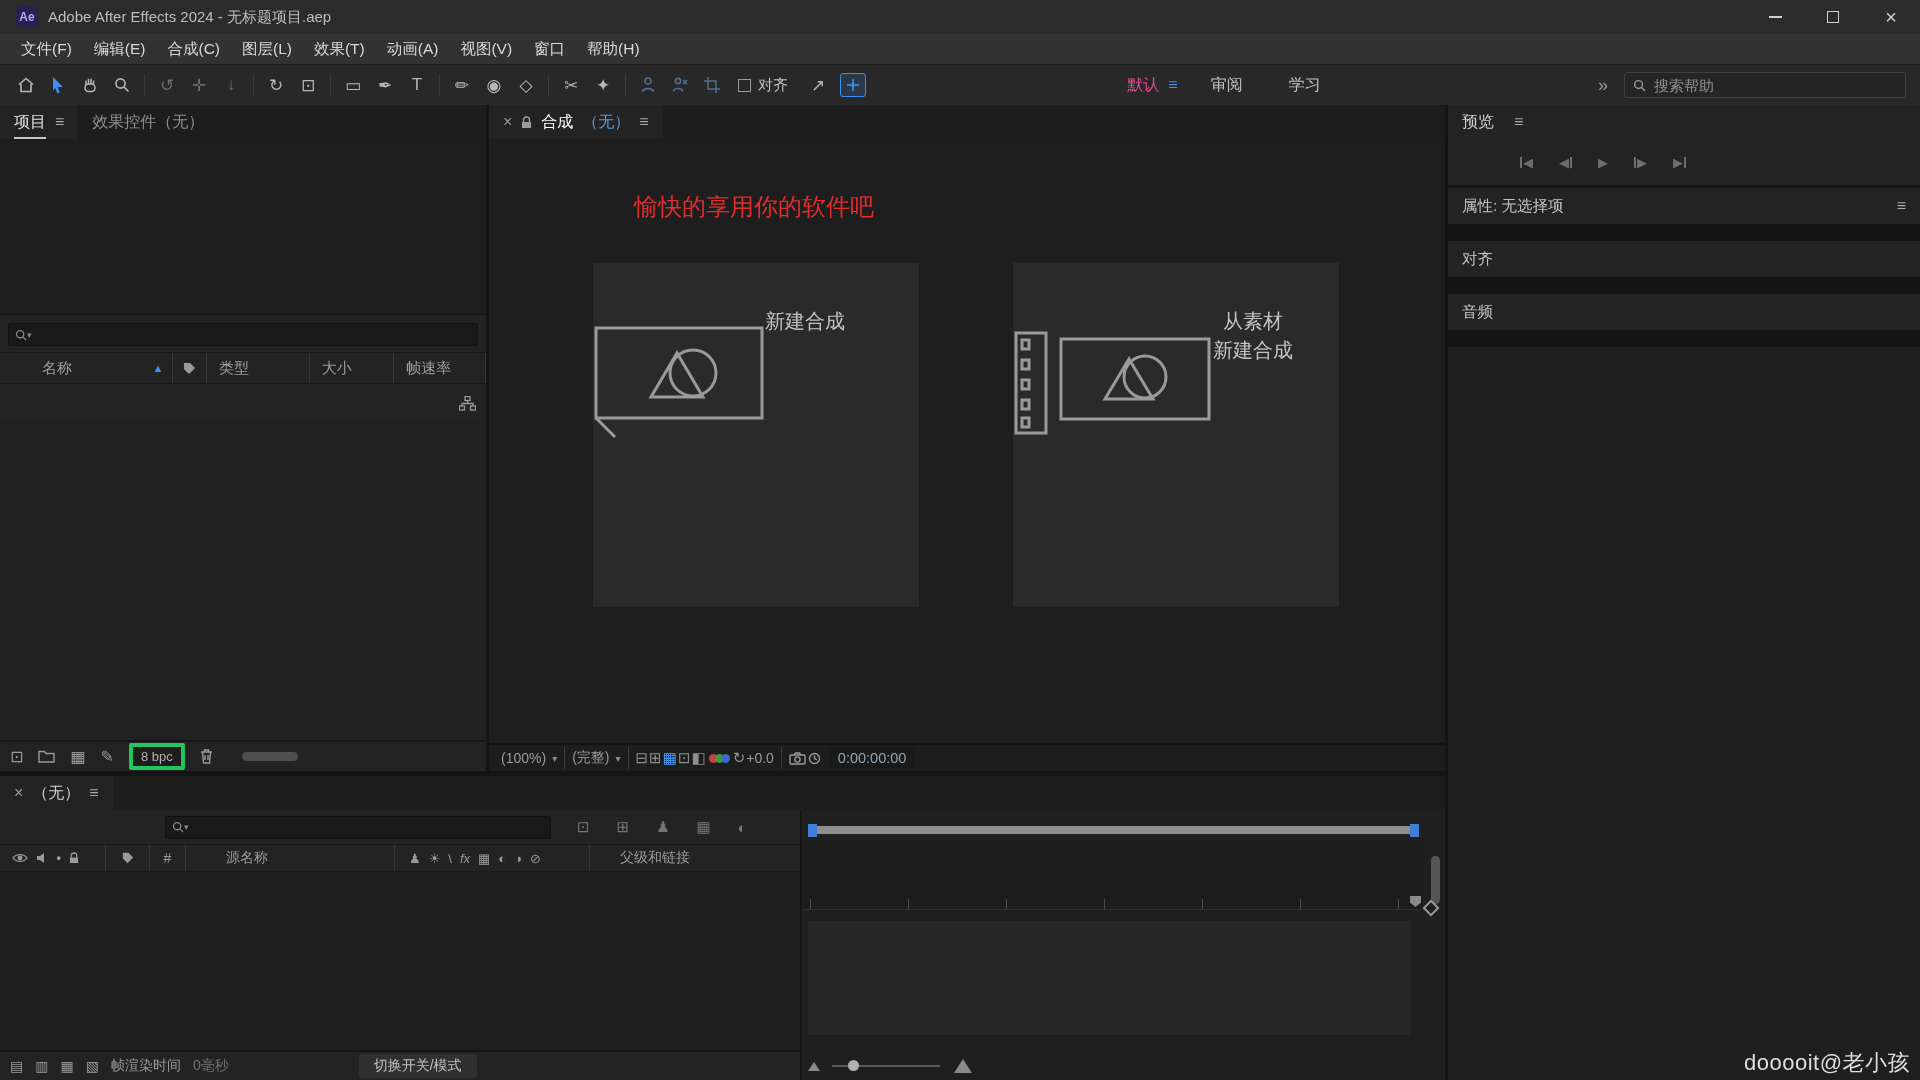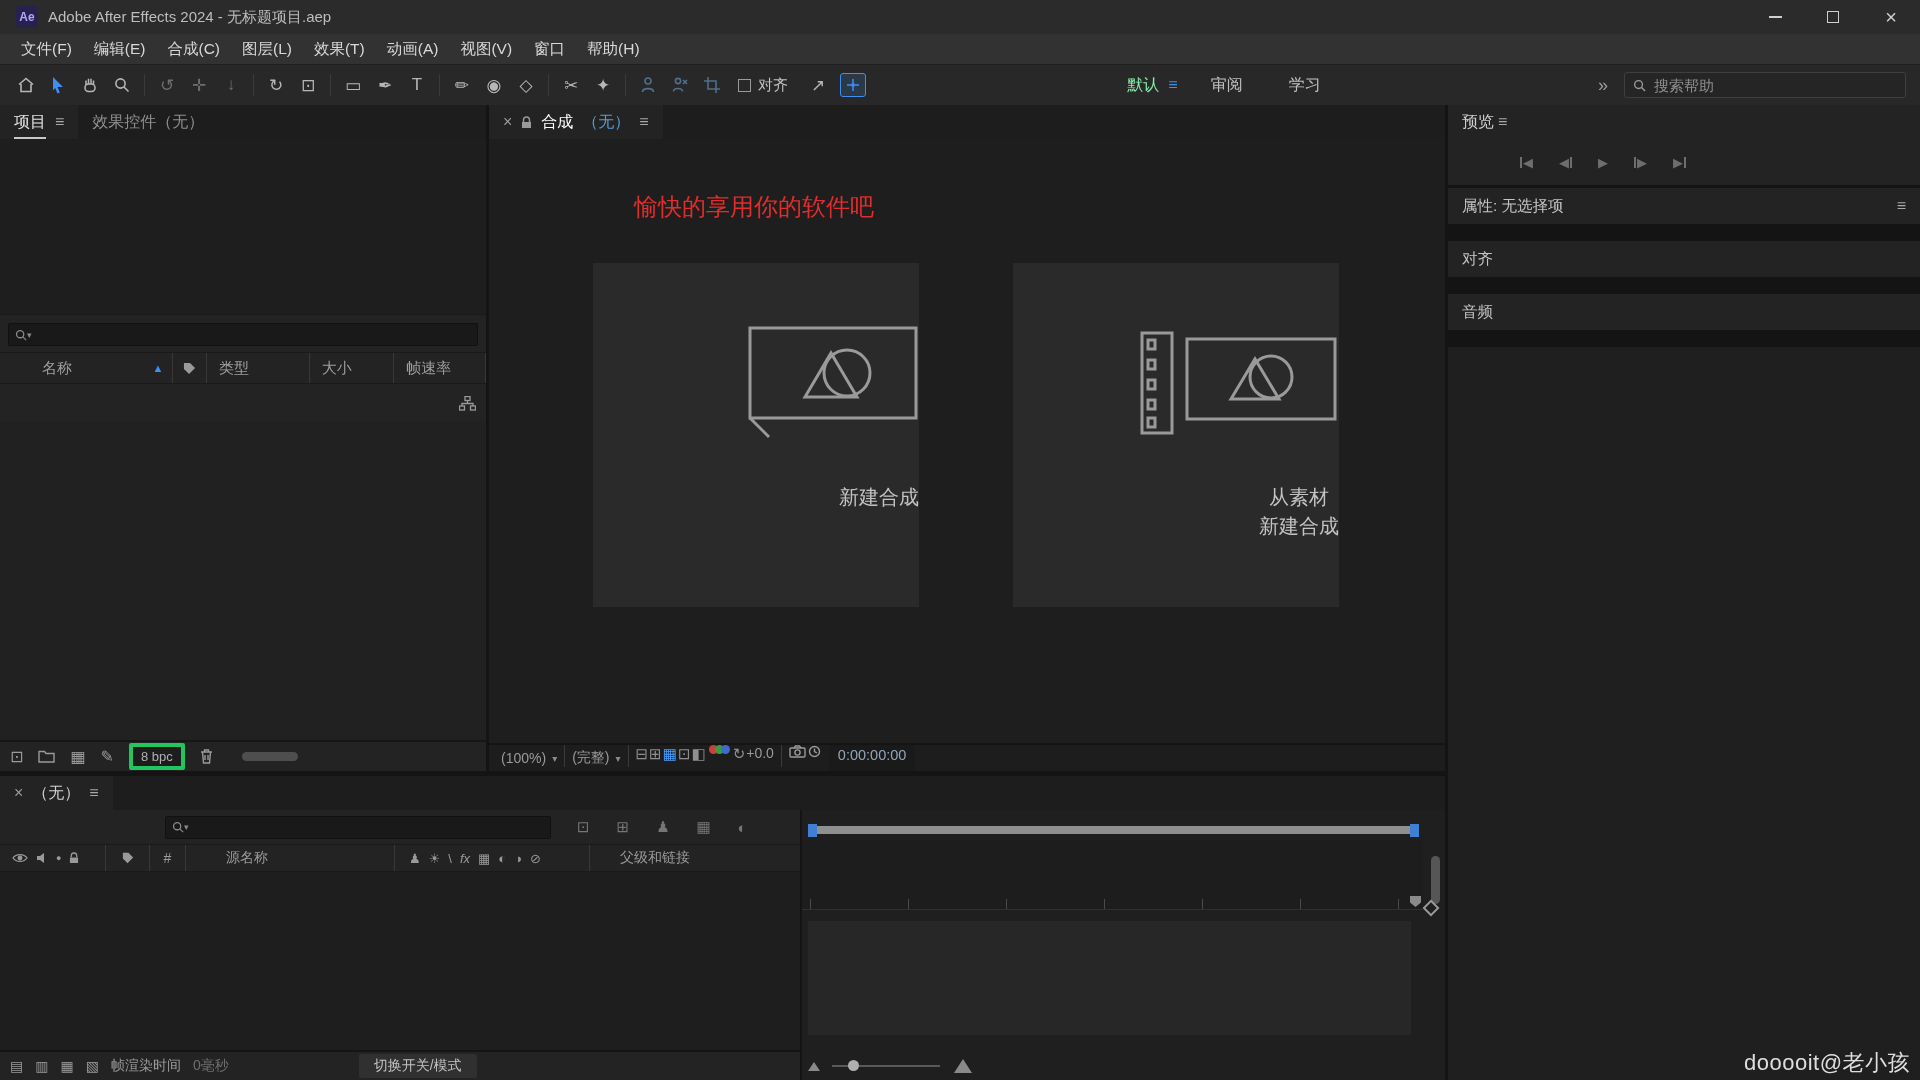--- a/index.html
+++ b/index.html
@@ -31,21 +31,21 @@
   color:#b6b6b6;font-size:17px}
 .tool.dim{color:#6e6e6e}
 .tool.dimblue{color:#4f6e8e}
 .tool.active{color:#3e8ff3}
 .tsep{width:1px;height:22px;background:#3a3a3a;margin:0 6px;flex:0 0 1px}
 .align-box{width:13px;height:13px;border:1.5px solid #9a9a9a;margin:0 7px 0 10px}
 .align-label{font-size:15px;color:#c4c4c4;margin-right:14px}
 .snapbox{width:26px;height:24px;border:1px solid #3e8ff3;background:rgba(62,143,243,.16);
   border-radius:3px;display:flex;align-items:center;justify-content:center;color:#3e8ff3;margin-left:6px}
 .ws-tab{font-size:16px;color:#c0c0c0;margin:0 23px}
-.ws-tab.active{color:#86efac}
+.ws-tab.active{color:#ec4899}
 .ws-menu{color:#3e8ff3;font-size:16px;margin-left:-14px;margin-right:10px}
 .overflow{color:#9a9a9a;font-size:18px;margin:0 16px}
 .help-search{width:282px;height:26px;background:#252525;border:1px solid #3f3f3f;border-radius:3px;
   display:flex;align-items:center;padding:0 8px;margin-right:4px}
 .help-search input{flex:1;background:transparent;border:none;outline:none;color:#c8c8c8;
   font-size:15px;font-family:inherit;margin-left:8px}
 .help-search input::placeholder{color:#8d8d8d}
 
 
 .main{flex:1;display:flex;background:#141414}
@@ -83,37 +83,37 @@
 .bpc-chip{border:4px solid #22c55e;background:#1d1d1d;color:#b0b0b0;font-size:13px;padding:2px 8px;border-radius:2px}
 .scroll-pill{width:56px;height:9px;border-radius:5px;background:#4e4e4e;margin-left:14px}
 
 
 .comp-panel{flex:1;background:#1e1e1e;display:flex;flex-direction:column}
 .comp-tab-name{color:#ffffff;font-size:16px}
 .comp-tab-suffix{color:#5b9bd5;font-size:16px}
 .comp-view{flex:1;position:relative;background:#1e1e1e}
 .welcome-red{position:absolute;left:145px;top:52px;font-size:24px;color:#e12d2d}
 .comp-card{position:absolute;top:124px;width:326px;height:344px;background:#2a2a2a;
-  display:flex;flex-direction:column;align-items:flex-end;cursor:default}
+  display:flex;flex-direction:row;align-items:flex-start;cursor:default}
 .card-1{left:104px}.card-2{left:524px}
 .card-label{margin-top:44px;font-size:20px;color:#c3c3c3;text-align:center;line-height:1.45}
 .comp-bottom{height:28px;flex:0 0 28px;background:#1d1d1d;border-top:2px solid #141414;
-  display:flex;gap:1px;padding:0 12px;color:#9a9a9a;font-size:14px}
+  display:flex;align-items:center;gap:1px;padding:0 12px;color:#9a9a9a;font-size:14px}
 .dd{display:flex;align-items:center;gap:6px}
 .dd .caret{font-size:10px;color:#8a8a8a}
 .cb-icon{font-size:15px;color:#8f8f8f}
 .cb-icon.active{color:#4aa0ff}
 .rgb-dots{display:flex;margin:0 2px}
 .rgb-dots span{width:9px;height:9px;border-radius:50%;display:block}
 .rgb-dots .r{background:#c94040}.rgb-dots .g{background:#3f9a3f;margin-left:-3px}.rgb-dots .b{background:#3f6ac9;margin-left:-3px}
 .timecode{background:#1a1a1a;color:#93a5b8;padding:2px 9px;border-radius:2px;font-size:14.5px;margin-left:6px}
 
 
 .rp-section{background:#232323;margin-bottom:3px}
-.rp-head{height:34px;display:flex;align-items:center;padding:0 14px;font-size:16px;color:#d0d0d0;gap:4px}
+.rp-head{height:34px;display:flex;align-items:center;padding:0 14px;font-size:16px;color:#d0d0d0;gap:20px}
 .rp-controls{height:46px;display:flex;align-items:center;gap:26px;padding-left:72px;color:#6e6e6e}
 .pb{display:flex;align-items:center;gap:1px;font-size:13px}
 .pbbar{width:2px;height:11px;background:#6e6e6e}
 .rp-row{height:36px;background:#232323;margin-bottom:17px;display:flex;align-items:center;padding:0 14px;font-size:15.5px;color:#c4c4c4}
 .rp-rest{flex:1;background:#1f1f1f}
 .watermark{position:absolute;right:10px;bottom:2px;font-size:22px;color:#dedede;letter-spacing:.5px}
 
 
 .timeline-panel{flex:1;margin-top:5px;display:flex;flex-direction:column;background:#1f1f1f}
 .tl-body{flex:1;display:flex}

